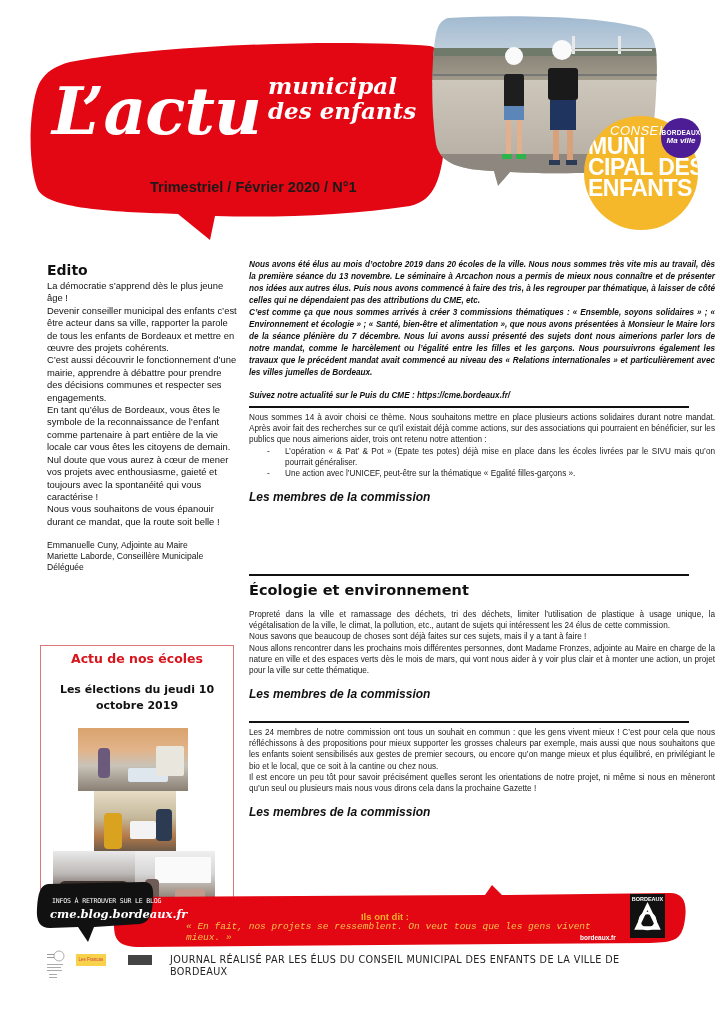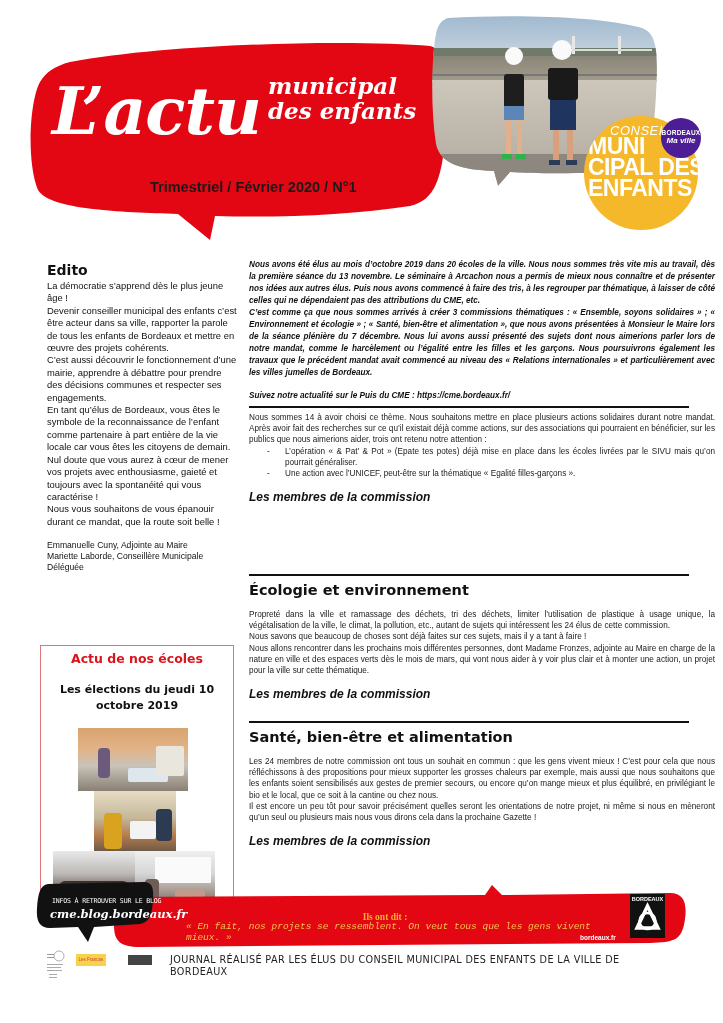--- a/index.html
+++ b/index.html
@@ -111,21 +111,21 @@
   .s3 { top: 721px; }
 
   
   .footer-red { position: absolute; left: 110px; top: 885px; width: 578px; height: 65px; }
   .footer-red svg { position: absolute; left: 0; top: 0; }
   .said-title {
     position: absolute; left: 0; width: 510px; top: 906px; text-align: center;
     padding-left: 260px;
   }
   .said-title span {
-    font-family: Liberation Serif, serif; font-weight: bold; font-size: 9.5px; color: #f6b02a;
+    font-family: Liberation Sans, sans-serif; font-weight: bold; font-size: 9.5px; color: #f6b02a;
   }
   .said-quote {
     position: absolute; left: 186px; top: 921px; width: 440px;
     font-family: Liberation Mono, monospace; font-style: italic; font-size: 9.5px; color: #f6c24a;
   }
   .bdx-url {
     position: absolute; left: 580px; top: 934px;
     font-family: "Liberation Sans", sans-serif; font-weight: bold; font-size: 6.5px; color: #fff;
   }
   .bdx-logo {
@@ -294,21 +294,20 @@
   <div class="body">
     <p>Propreté dans la ville et ramassage des déchets, tri des déchets, limiter l’utilisation de plastique à usage unique, la végétalisation de la ville, le climat, la pollution, etc., autant de sujets qui intéressent les 24 élus de cette commission.</p>
     <p>Nous savons que beaucoup de choses sont déjà faites sur ces sujets, mais il y a tant à faire !</p>
     <p>Nous allons rencontrer dans les prochains mois différentes personnes, dont Madame Fronzes, adjointe au Maire en charge de la nature en ville et des espaces verts dès le mois de mars, qui vont nous aider à y voir plus clair et à monter une action, un projet pour la ville sur cette thématique.</p>
   </div>
   <div class="sig">Les membres de la commission</div>
 </div>
 
 <div class="section s3">
   <div class="rule"></div>
-  <h2>Santé, bien-être et alimentation</h2>
   <div class="body">
     <p>Les 24 membres de notre commission ont tous un souhait en commun : que les gens vivent mieux ! C’est pour cela que nous réfléchissons à des propositions pour mieux supporter les grosses chaleurs par exemple, mais aussi que nous souhaitons que les enfants soient sensibilisés aux gestes de premier secours, ou encore qu’on mange mieux et plus équilibré, en privilégiant le bio et le local, que ce soit à la cantine ou chez nous.</p>
     <p>Il est encore un peu tôt pour savoir précisément quelles seront les orientations de notre projet, ni même si nous en mèneront qu’un seul ou plusieurs mais nous vous dirons cela dans la prochaine Gazette !</p>
   </div>
   <div class="sig">Les membres de la commission</div>
 </div>
 
 <div class="footer-red">
   <svg width="578" height="65" viewBox="0 0 578 65">
     <path d="M20 12 L 375 10 L 382 0 L 392 10 L 560 8 C 575 8, 578 20, 574 40 C 570 55, 565 57, 540 58 L 30 62 C 10 62, 4 56, 4 40 C 4 22, 8 12, 20 12 Z" fill="#e30613"></path>

